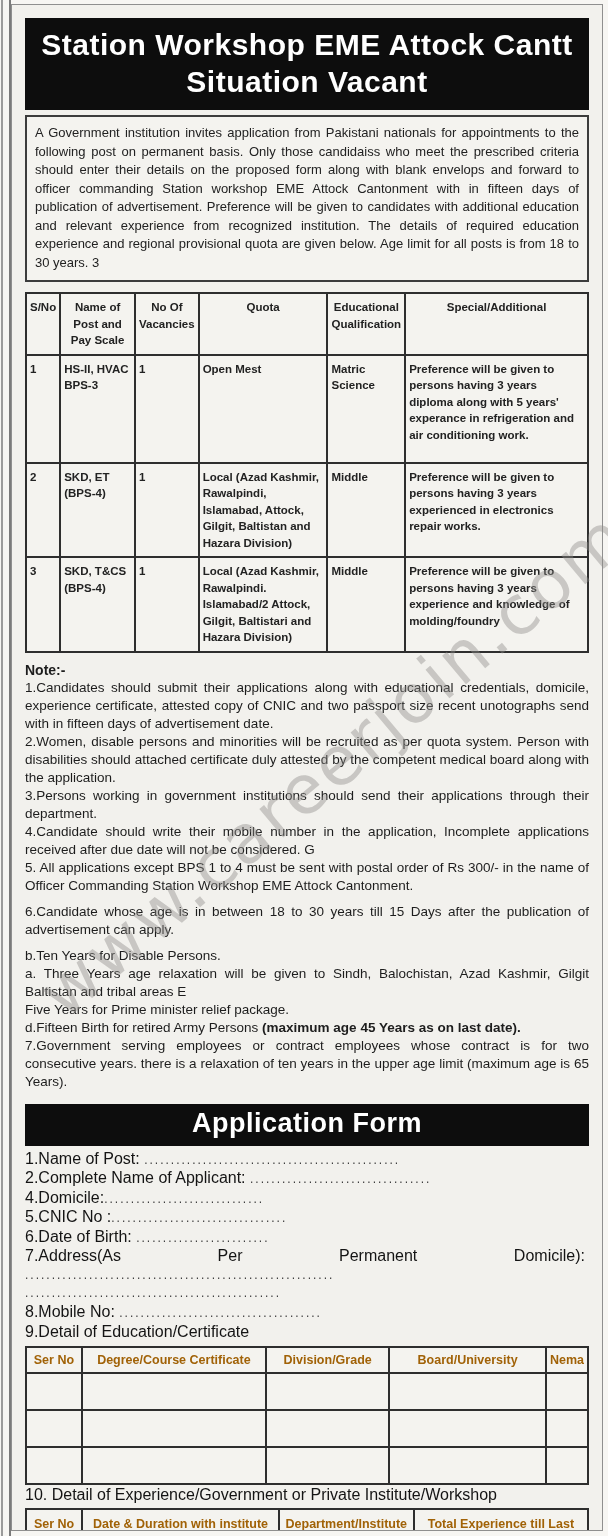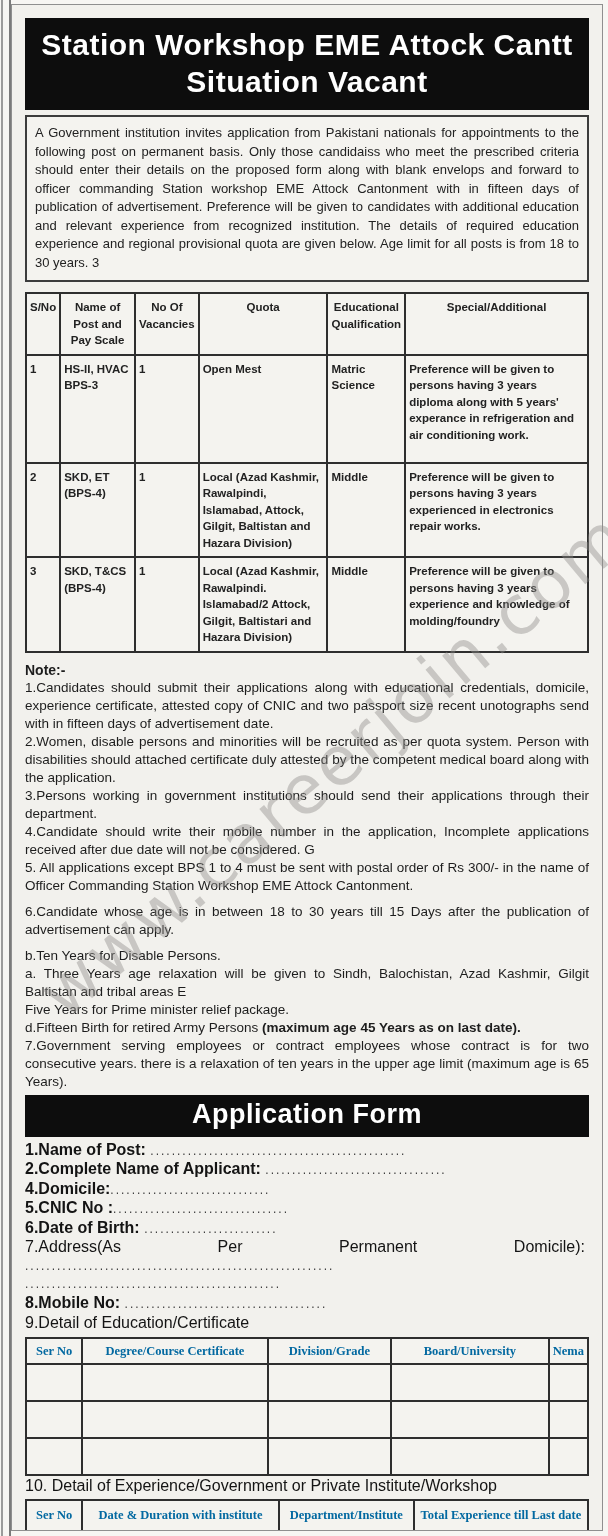--- a/index.html
+++ b/index.html
@@ -36,30 +36,30 @@
   .vt th:nth-child(1){width:6%}.vt th:nth-child(2){width:14%}
   .vt th:nth-child(3){width:9%}.vt th:nth-child(4){width:24%}
   .vt th:nth-child(5){width:13%}.vt th:nth-child(6){width:34%}
   .vt tr.r1 td{height:96px;}
   .vt tr.r2 td{height:64px;}
   .vt tr.r3 td{height:72px;}
   .notes{margin-top:8px;font-size:13.5px;line-height:18px;text-align:justify;color:#1d1d1d;}
   .notes .nh{font-weight:bold;font-size:14px;}
   .notes p{margin:0;}
   .notes p.gap{margin-bottom:8px;margin-top:8px;}
-  .form-banner{margin-top:4px;font-size:27px;padding:4px 0 7px;letter-spacing:.5px;}
+  .form-banner{margin-top:13px;font-size:27px;padding:4px 0 7px;letter-spacing:.5px;}
   .form{margin-top:4px;font-size:16px;line-height:18.5px;color:#141414;}
   .fline{white-space:nowrap;overflow:hidden;}
-  .flabel{font-weight:bold;}
+  .flabel{font-weight:normal;}
   .fdots{font-size:12px;letter-spacing:2px;color:#3a3a3a;}
   .addr{display:flex;justify-content:space-between;padding-right:4px;}
   .fheading{font-size:16px;margin-top:1px;}
   .ft{margin-top:4px;}
-  .ft th,.ft td{border:2px solid #2e2e2e;font-size:12.5px;font-weight:bold;color:#0369a1;
-    text-align:center;vertical-align:top;padding:4px 3px;line-height:16px;font-family:Liberation Serif, serif;}
+  .ft th,.ft td{border:2px solid #2e2e2e;font-size:12.5px;font-weight:bold;color:#a16207;
+    text-align:center;vertical-align:top;padding:4px 3px;line-height:16px;}
   .edu th:nth-child(1){width:10%}.edu th:nth-child(2){width:33%}
   .edu th:nth-child(3){width:22%}.edu th:nth-child(4){width:28%}
   .edu th:nth-child(5){width:7%}
   .edu td{height:27px;}
   .exp th:nth-child(1){width:10%}.exp th:nth-child(2){width:35%}
   .exp th:nth-child(3){width:24%}.exp th:nth-child(4){width:31%}
   .exp th{height:40px;line-height:21px;}
   .exp td{height:21px;}
   .exp th:nth-child(4){text-align:center;}
   .watermark{

